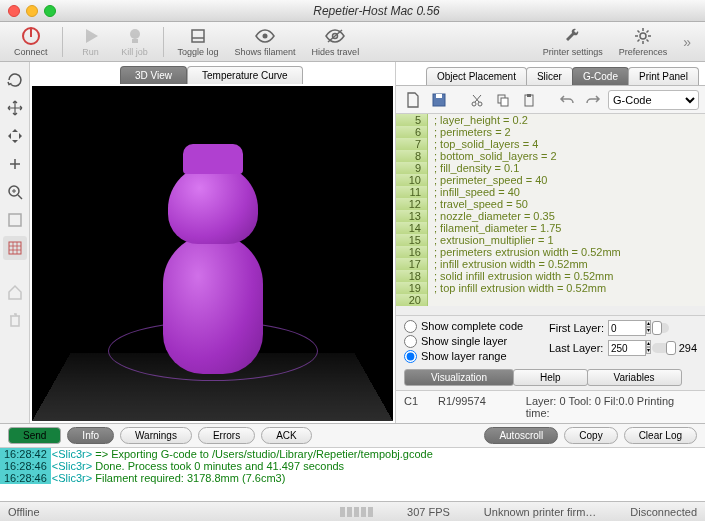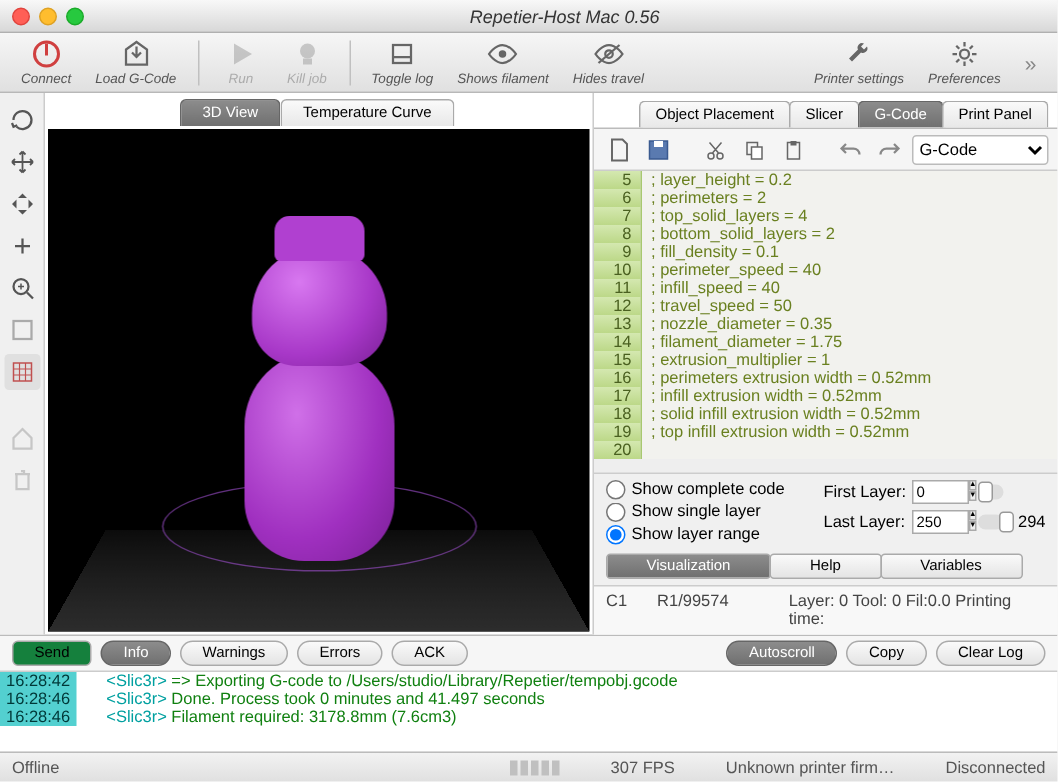--- a/index.html
+++ b/index.html
@@ -8,21 +8,21 @@
 .traffic { display: flex; gap: 6px; }
 .tl { width: 12px; height: 12px; border-radius: 50%; }
 .tl.r { background: #ff5f56; border: 1px solid #e0443e; }
 .tl.y { background: #ffbd2e; border: 1px solid #dea123; }
 .tl.g { background: #27c93f; border: 1px solid #1aab29; }
 .title { flex: 1; text-align: center; color: #333; font-size: 12px; }
 .toolbar { height: 40px; background: linear-gradient(#f6f6f6, #e0e0e0); border-bottom: 1px solid #b8b8b8; display: flex; align-items: center; padding: 0 8px; gap: 4px; }
 .tbtn { display: flex; flex-direction: column; align-items: center; gap: 1px; cursor: pointer; padding: 2px 6px; color: #555; min-width: 40px; }
 .tbtn.dis { opacity: 0.4; }
 .tico { width: 20px; height: 20px; display: flex; align-items: center; justify-content: center; }
-.tlab { font-size: 9px; white-space: nowrap; font-style: italic; }
+.tlab { font-size: 9px; white-space: nowrap; }
 .tsep { width: 1px; height: 30px; background: #c0c0c0; margin: 0 4px; }
 .tspacer { flex: 1; }
 .expand { font-size: 14px; color: #888; padding: 0 6px; cursor: pointer; }
 
 .main { display: flex; height: 361px; background: #fff; }
 .left { width: 395px; display: flex; }
 .vtb { width: 30px; background: #f0f0f0; border-right: 1px solid #ccc; display: flex; flex-direction: column; align-items: center; padding-top: 6px; gap: 4px; }
 .vbtn { width: 24px; height: 24px; display: flex; align-items: center; justify-content: center; cursor: pointer; color: #555; border-radius: 3px; }
 .vbtn.sel { background: #e0e0e0; }
 .viewwrap { flex: 1; display: flex; flex-direction: column; }
@@ -70,21 +70,21 @@
 .status { display: flex; padding: 4px 8px; font-size: 9px; color: #444; gap: 20px; border-top: 1px solid #ccc; background: #f8f8f8; }
 
 .logsec { height: 78px; border-top: 1px solid #bbb; background: #fff; display: flex; flex-direction: column; }
 .logtabs { display: flex; align-items: center; padding: 3px 8px; gap: 6px; background: #f6f6f6; border-bottom: 1px solid #ccc; }
 .ltab { padding: 2px 14px; border: 1px solid #aaa; border-radius: 10px; background: linear-gradient(#fafafa,#e4e4e4); font-size: 10px; cursor: pointer; }
 .ltab.act { background: linear-gradient(#8c8c8c,#707070); color: #fff; border-color: #666; }
 .lspacer { flex: 1; }
 .log { flex: 1; overflow: auto; font-family: Monaco, monospace; font-size: 10px; }
 .lrow { display: flex; }
 .lt { background: #53d0d0; color: #003838; padding: 0 4px; }
-.lm { flex: 1; padding-left: 20px; }
+.lm { flex: 1; padding-left: 1px; }
 .lm .tag { color: #00a0a0; }
 .lm.ok { color: #108010; }
 
 .footer { height: 20px; background: linear-gradient(#f2f2f2,#e0e0e0); border-top: 1px solid #bbb; display: flex; align-items: center; padding: 0 8px; gap: 34px; font-size: 10px; color: #555; }
 .ftick { display: flex; gap: 2px; }
 .ftick div { width: 5px; height: 10px; background: #c0c0c0; }
 svg { display: block; }
 </style>
 </head>
 <body>
@@ -100,29 +100,20 @@
 
 <div class="toolbar">
   <div class="tbtn">
     <div class="tico">
         <svg width="20" height="20" viewBox="0 0 20 20">
           <circle cx="10" cy="10" r="8" fill="none" stroke="#d04040" stroke-width="2"></circle>
           <rect x="9" y="3" width="2" height="8" fill="#d04040"></rect>
         </svg>
       </div>
     <div class="tlab">Connect</div>
-  </div>
-  <div class="tbtn">
-    <div class="tico">
-        <svg width="20" height="20" viewBox="0 0 20 20">
-          <path d="M3 7l7-5 7 5v10H3z" fill="none" stroke="#666" stroke-width="1.5"></path>
-          <path d="M10 5v7m-3-3l3 3 3-3" fill="none" stroke="#666" stroke-width="1.5"></path>
-        </svg>
-      </div>
-    <div class="tlab">Load G-Code</div>
   </div>
   <div class="tsep"></div>
   <div class="tbtn dis">
     <div class="tico">
         <svg width="18" height="18" viewBox="0 0 18 18">
           <path d="M4 2l12 7-12 7z" fill="#888"></path>
         </svg>
       </div>
     <div class="tlab">Run</div>
   </div>

